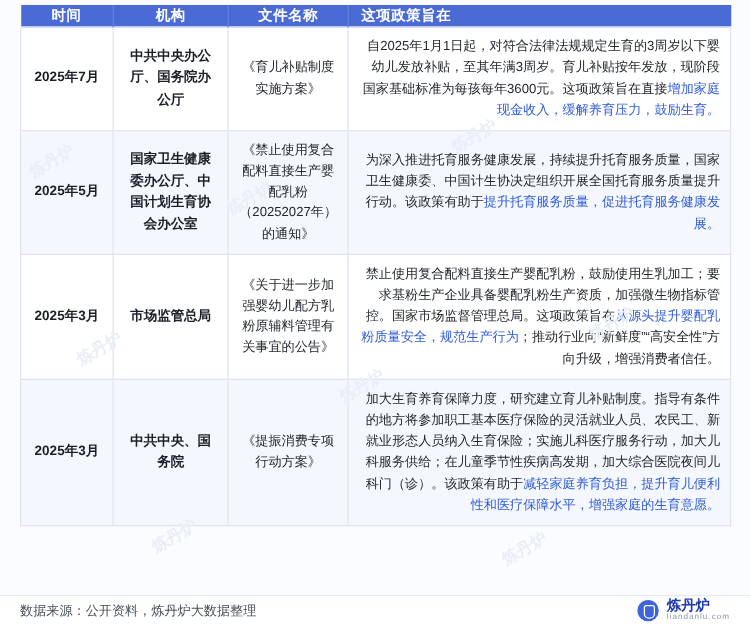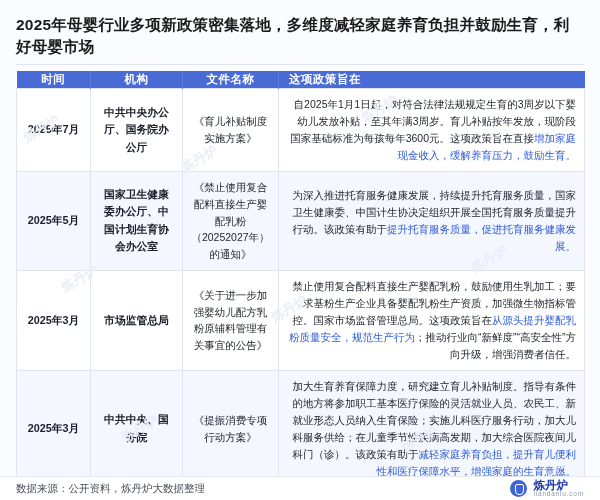--- a/index.html
+++ b/index.html
@@ -138,24 +138,20 @@
 
   <div class="wm" style="left:22px; top:120px;">炼丹炉</div>
   <div class="wm" style="left:180px; top:150px;">炼丹炉</div>
   <div class="wm" style="left:360px; top:100px;">炼丹炉</div>
   <div class="wm" style="left:60px; top:270px;">炼丹炉</div>
   <div class="wm" style="left:270px; top:300px;">炼丹炉</div>
   <div class="wm" style="left:470px; top:250px;">炼丹炉</div>
   <div class="wm" style="left:120px; top:420px;">炼丹炉</div>
   <div class="wm" style="left:400px; top:430px;">炼丹炉</div>
 
-  <h1 class="title">
-    <span>2025年母婴行业多项新政策密集落地，多维度减轻家庭养育负担并鼓励生育，利好母婴市场</span>
-    <span class="underline"></span>
-  </h1>
 
   <div class="tablewrap">
     <table>
       <colgroup>
         <col class="c1">
           <col class="c2">
           <col class="c3">
           <col class="c4">
       </colgroup>
       <thead>

